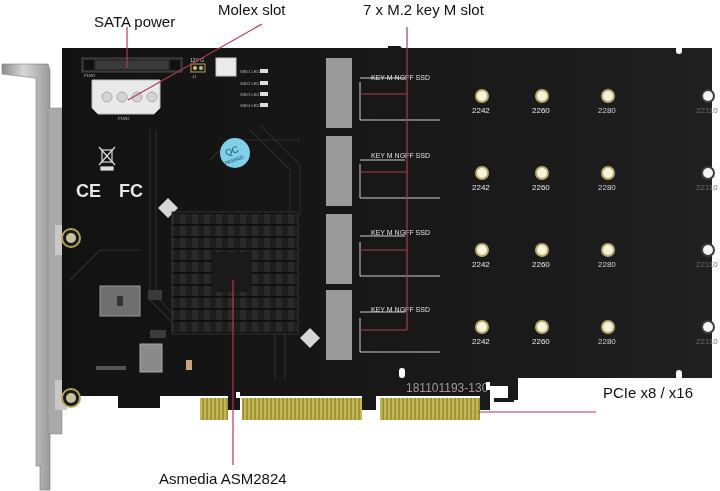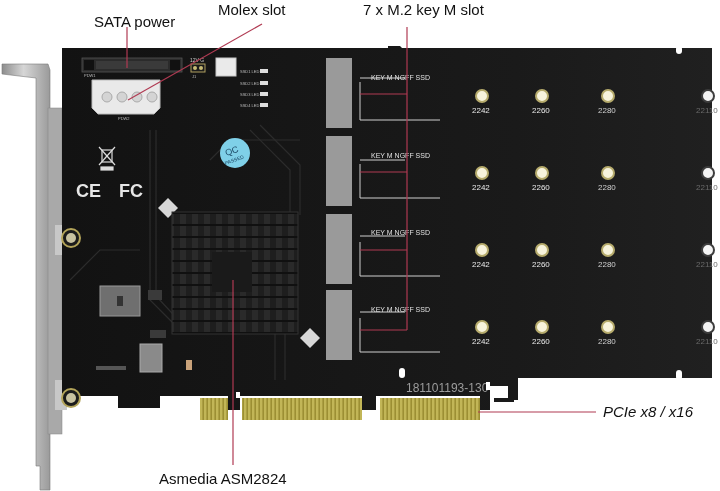--- a/index.html
+++ b/index.html
@@ -226,14 +226,14 @@
     <line x1="360" y1="250" x2="407" y2="250"></line>
     <line x1="360" y1="330" x2="407" y2="330"></line>
     <line x1="478" y1="412" x2="596" y2="412"></line>
     <line x1="233" y1="280" x2="233" y2="465"></line>
   </g>
 </svg>
 
 <div class="callout" style="left:94px;top:1px;margin-top:12px;">SATA power</div>
 <div class="callout" style="left:218px;top:1px;">Molex slot</div>
 <div class="callout" style="left:363px;top:1px;">7 x M.2 key M slot</div>
-<div class="callout" style="left:603px;top:403px;font-style:italic;">PCIe x8 / x16</div>
+<div class="callout" style="left:603px;top:384px;">PCIe x8 / x16</div>
 <div class="callout" style="left:159px;top:470px;">Asmedia ASM2824</div>
 
 </body></html>

